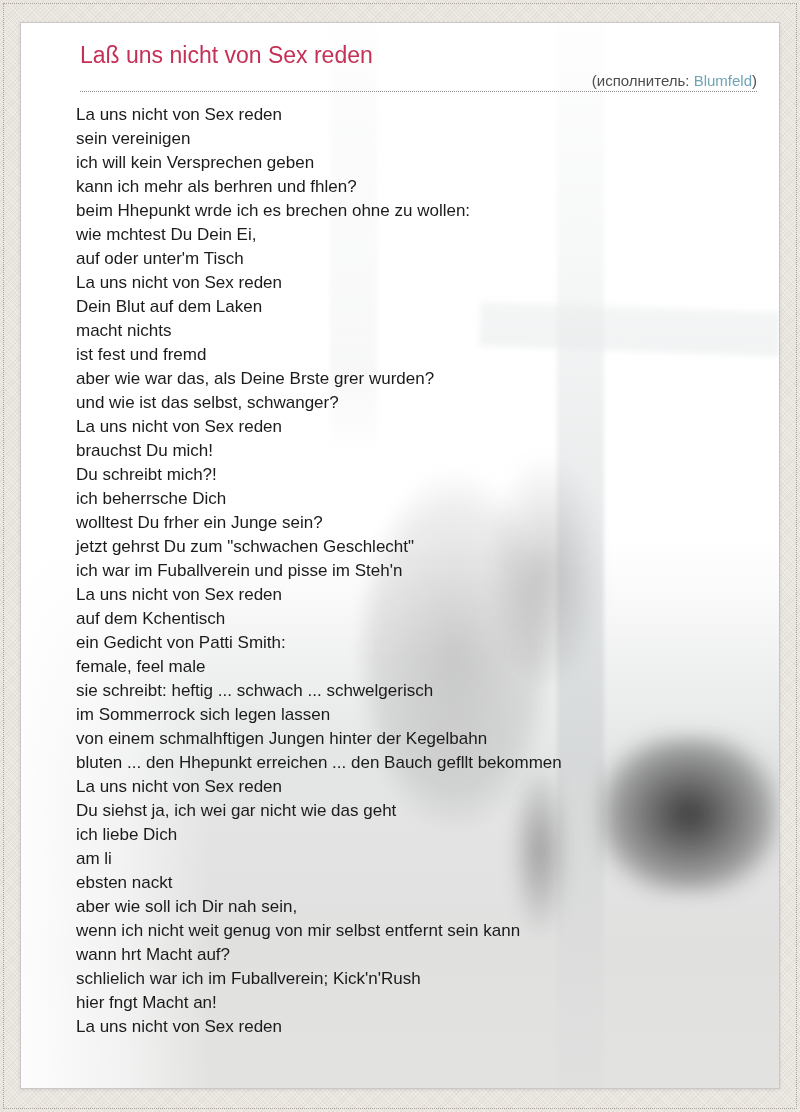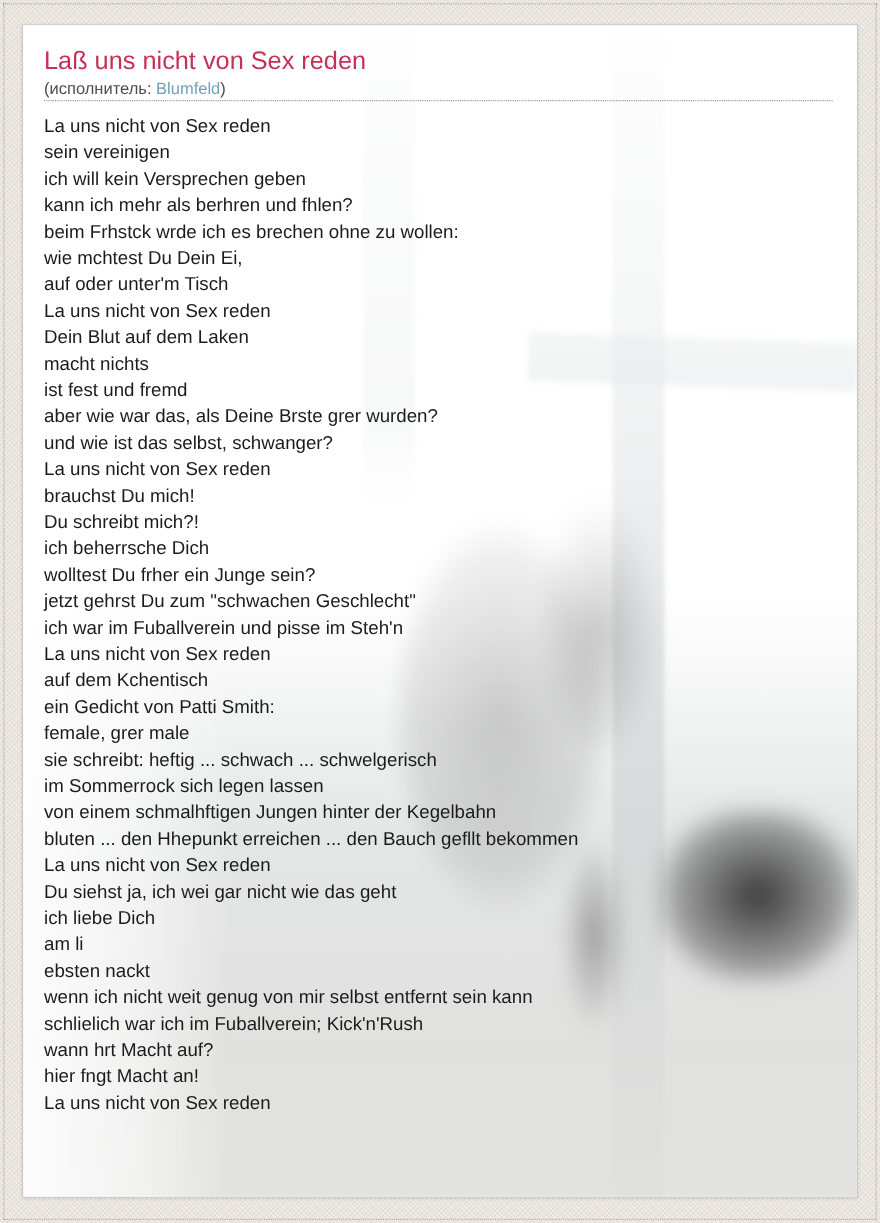--- a/index.html
+++ b/index.html
@@ -48,25 +48,25 @@
   .ph-left-light { left: 0; top: 0; width: 190px; height: 1065px;
     background: linear-gradient(to right, rgba(255,255,255,0.92), rgba(255,255,255,0.55) 55%, rgba(255,255,255,0)); }
   .ph-top-white { left: 0; top: 0; width: 758px; height: 1065px;
     background: linear-gradient(to bottom, rgba(255,255,255,0.96) 0%, rgba(255,255,255,0.72) 22%, rgba(255,255,255,0.35) 42%, rgba(255,255,255,0) 60%); }
   
   .content { position: relative; padding: 18px 22px 0 19px; }
   .song-title {
     font-size: 23px; font-weight: 400; line-height: 28px;
     color: #c53056; letter-spacing: 0;
   }
-  .subtitle { margin-top: 2px; font-size: 15px; line-height: 19px; color: #4d4d4d; padding-bottom: 0; }
+  .subtitle { margin-top: 2px; font-size: 15px; line-height: 19px; color: #4d4d4d; padding-bottom: 0; text-align: right; }
   .artist-link { color: #6fa3b5; text-decoration: none; cursor: pointer; }
-  .header-block { border-bottom: 1px dotted #8a8a8a; padding-bottom: 1px; }
+  .header-block { border-bottom: 1px dotted #8a8a8a; padding-bottom: 1px; margin-left: 40px; }
   .lyrics { margin-top: 11px; font-size: 17px; line-height: 24px; color: #1b1b1b; }
-  .lyric-line { white-space: pre; }
+  .lyric-line { white-space: pre; margin-left: 36px; }
 </style>
 </head>
 <body>
 
 <div class="page-dotted-border"></div>
 
 <div class="card">
 
   <div class="photo-bg">
     <div class="ph-vbar1"></div>
@@ -86,50 +86,51 @@
     <div class="header-block">
       <h1 class="song-title">Laß uns nicht von Sex reden</h1>
       <div class="subtitle"><span>(исполнитель: </span><a class="artist-link">Blumfeld</a><span>)</span></div>
     </div>
 
     <div class="lyrics">
         <div class="lyric-line">La uns nicht von Sex reden</div>
         <div class="lyric-line">sein vereinigen</div>
         <div class="lyric-line">ich will kein Versprechen geben</div>
         <div class="lyric-line">kann ich mehr als berhren und fhlen?</div>
-        <div class="lyric-line">beim Frhstck wrde ich es brechen ohne zu wollen:</div>
+        <div class="lyric-line">beim Hhepunkt wrde ich es brechen ohne zu wollen:</div>
         <div class="lyric-line">wie mchtest Du Dein Ei,</div>
         <div class="lyric-line">auf oder unter'm Tisch</div>
         <div class="lyric-line">La uns nicht von Sex reden</div>
         <div class="lyric-line">Dein Blut auf dem Laken</div>
         <div class="lyric-line">macht nichts</div>
         <div class="lyric-line">ist fest und fremd</div>
         <div class="lyric-line">aber wie war das, als Deine Brste grer wurden?</div>
         <div class="lyric-line">und wie ist das selbst, schwanger?</div>
         <div class="lyric-line">La uns nicht von Sex reden</div>
         <div class="lyric-line">brauchst Du mich!</div>
         <div class="lyric-line">Du schreibt mich?!</div>
         <div class="lyric-line">ich beherrsche Dich</div>
         <div class="lyric-line">wolltest Du frher ein Junge sein?</div>
         <div class="lyric-line">jetzt gehrst Du zum "schwachen Geschlecht"</div>
         <div class="lyric-line">ich war im Fuballverein und pisse im Steh'n</div>
         <div class="lyric-line">La uns nicht von Sex reden</div>
         <div class="lyric-line">auf dem Kchentisch</div>
         <div class="lyric-line">ein Gedicht von Patti Smith:</div>
-        <div class="lyric-line">female, grer male</div>
+        <div class="lyric-line">female, feel male</div>
         <div class="lyric-line">sie schreibt: heftig ... schwach ... schwelgerisch</div>
         <div class="lyric-line">im Sommerrock sich legen lassen</div>
         <div class="lyric-line">von einem schmalhftigen Jungen hinter der Kegelbahn</div>
         <div class="lyric-line">bluten ... den Hhepunkt erreichen ... den Bauch gefllt bekommen</div>
         <div class="lyric-line">La uns nicht von Sex reden</div>
         <div class="lyric-line">Du siehst ja, ich wei gar nicht wie das geht</div>
         <div class="lyric-line">ich liebe Dich</div>
         <div class="lyric-line">am li</div>
         <div class="lyric-line">ebsten nackt</div>
+        <div class="lyric-line">aber wie soll ich Dir nah sein,</div>
         <div class="lyric-line">wenn ich nicht weit genug von mir selbst entfernt sein kann</div>
+        <div class="lyric-line">wann hrt Macht auf?</div>
         <div class="lyric-line">schlielich war ich im Fuballverein; Kick'n'Rush</div>
-        <div class="lyric-line">wann hrt Macht auf?</div>
         <div class="lyric-line">hier fngt Macht an!</div>
         <div class="lyric-line">La uns nicht von Sex reden</div>
       </div>
 
   </div>
 </div>
 
 </body></html>

